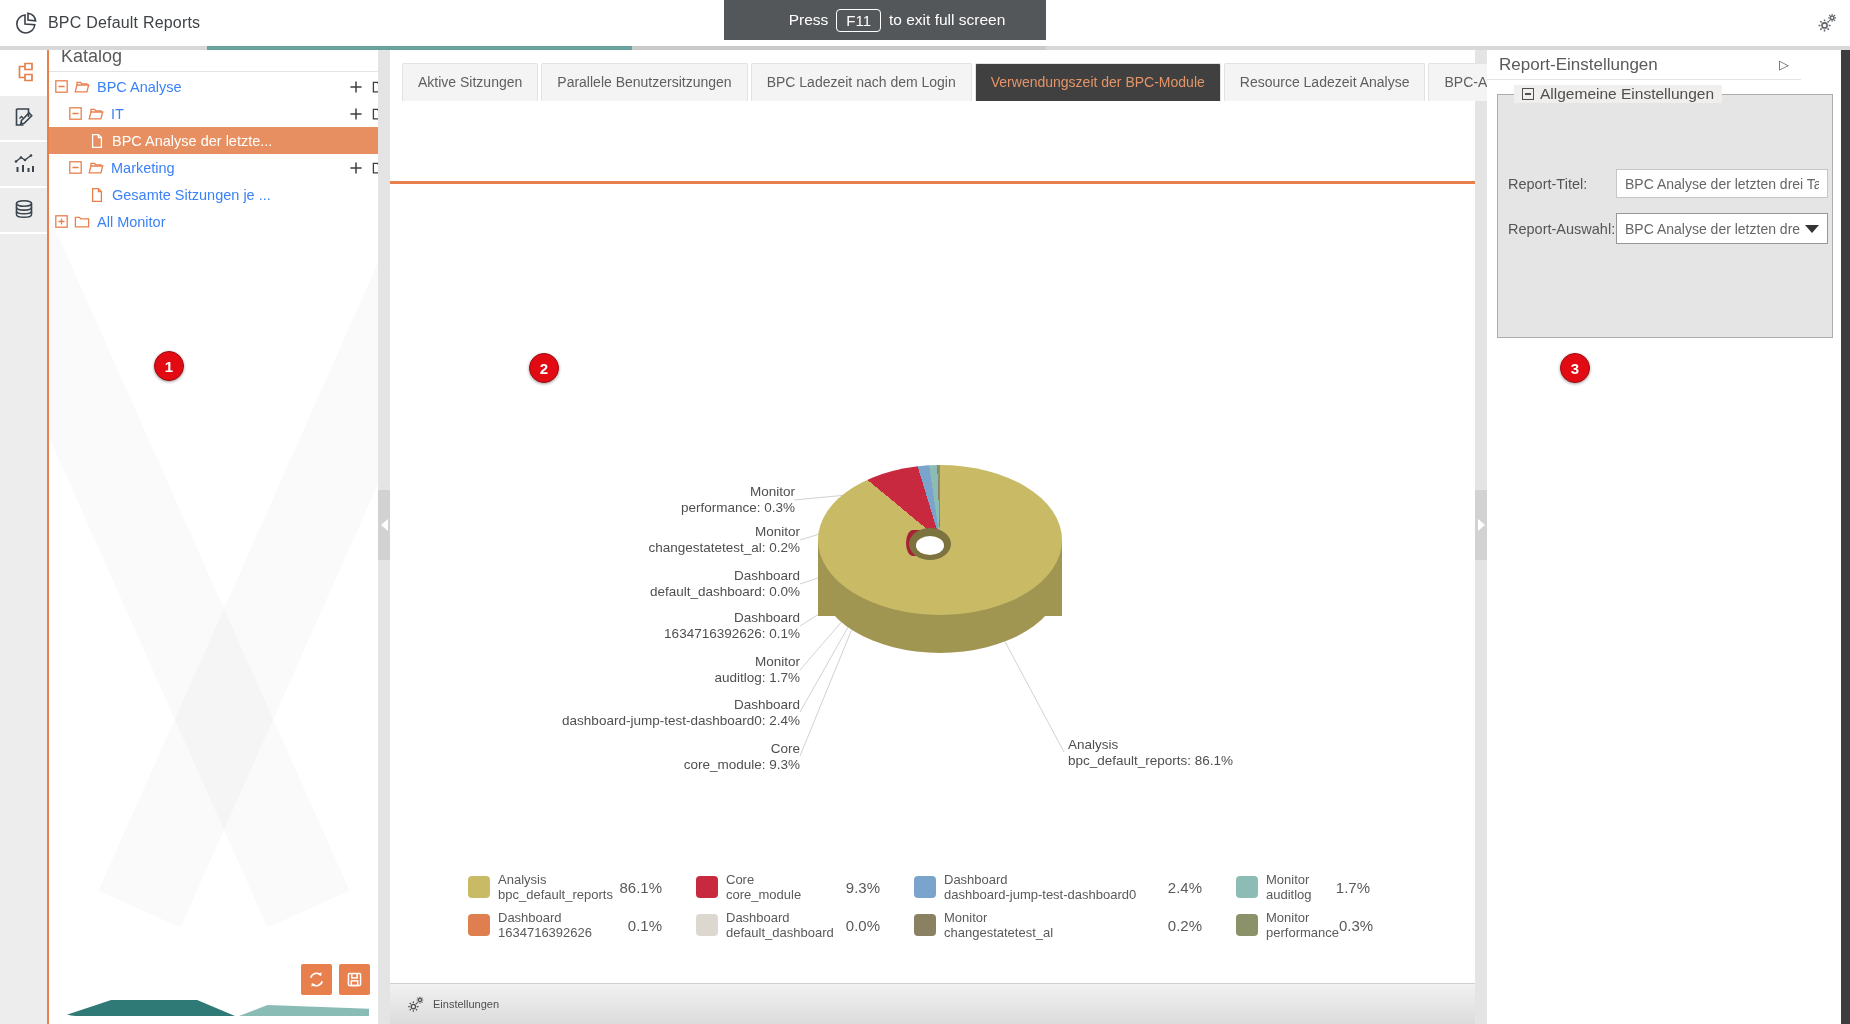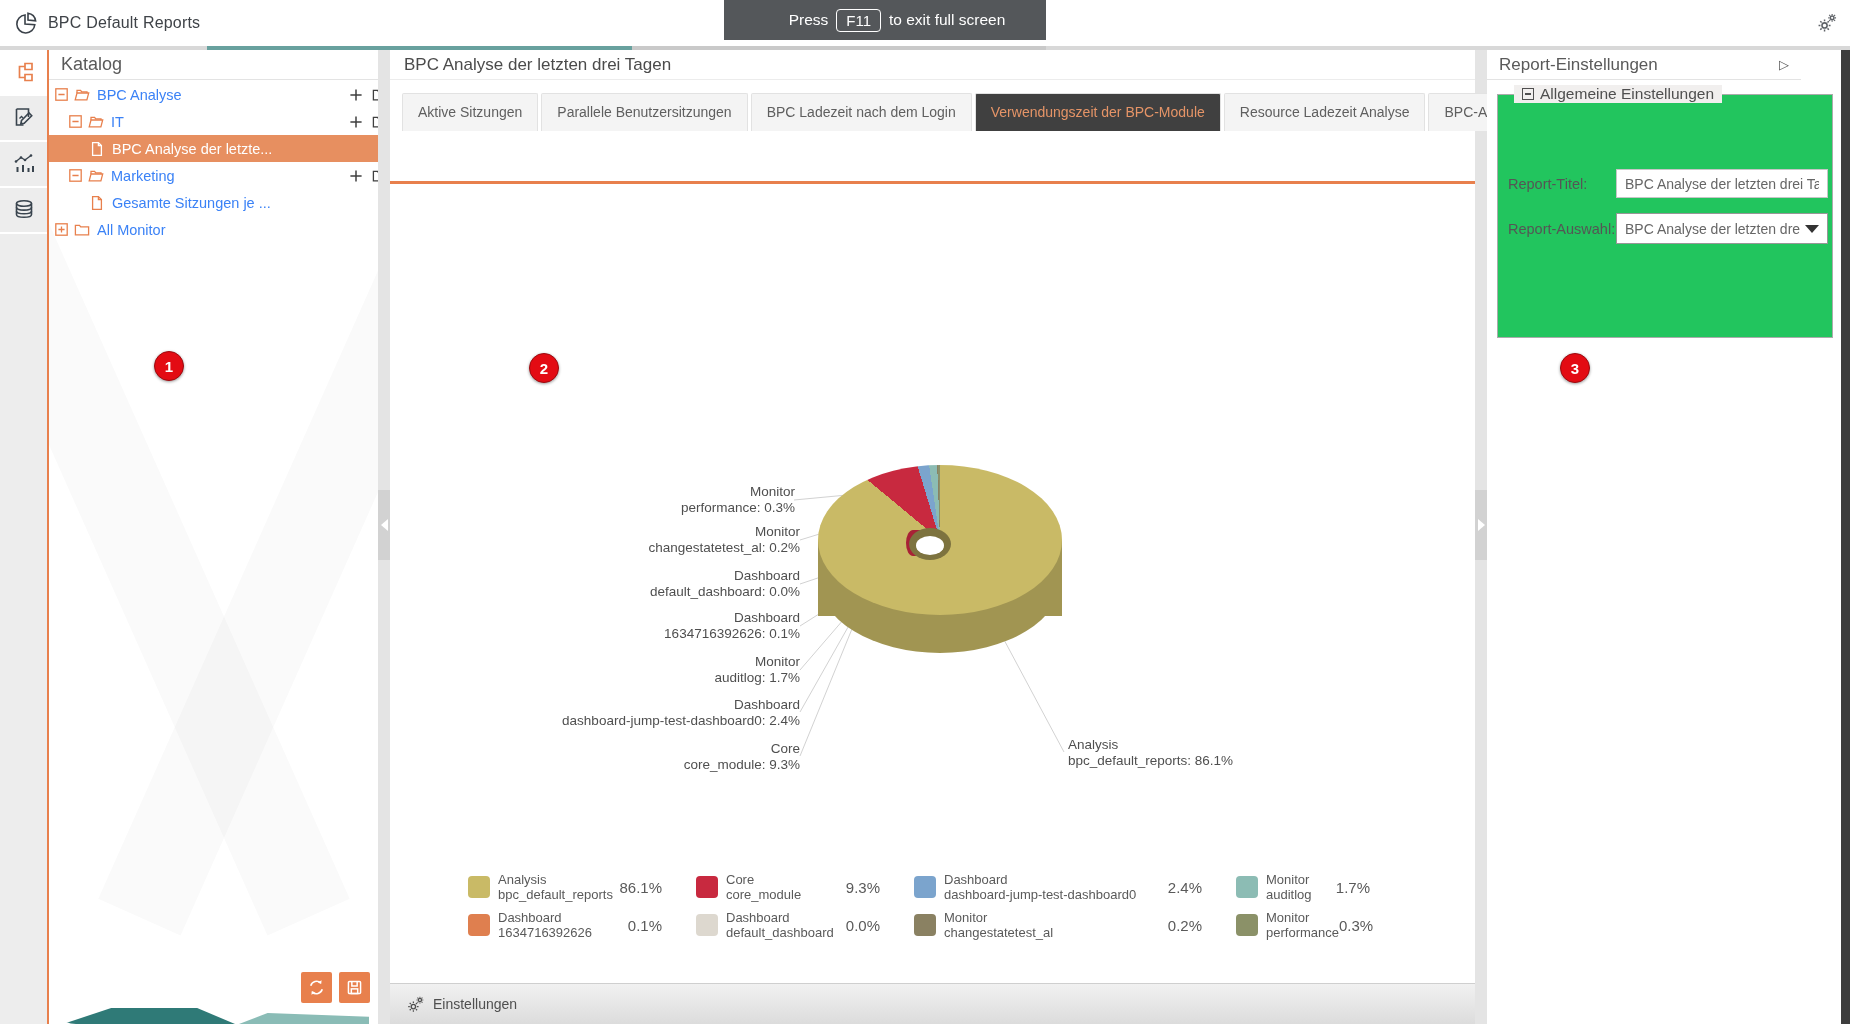--- a/index.html
+++ b/index.html
@@ -23,21 +23,21 @@
 
   
   .iconstrip { position:absolute; left:0; top:50px; width:47px; height:974px; background:#ededed; }
   .iconstrip .tile { width:47px; height:46px; display:flex; align-items:center; justify-content:center;
     color:#39444e; border-bottom:2px solid #fff; cursor:pointer; }
   .iconstrip .tile.active { background:#fff; color:#e8804d; }
   .iconstrip svg { width:24px; height:24px; }
   .accent-vline { position:absolute; left:47px; top:50px; width:2px; height:974px; background:#e8804d; z-index:5; }
 
   
-  .katalog { position:absolute; left:49px; top:50px; width:375px; height:974px; background:#fff; overflow:hidden;border-radius:27px; }
+  .katalog { position:absolute; left:49px; top:42px; width:375px; height:974px; background:#fff; overflow:hidden;border-radius:27px; }
   .panel-header { height:30px; display:flex; align-items:center; padding:0 12px; border-bottom:1px solid #e3e3e3;
     font-size:18px; color:#5a5a5a; }
   .panel-header .sp { flex:1; }
   .tri-btn { font-size:13px; color:#555; cursor:pointer; line-height:1; }
   .tree { padding-top:1px; }
   .trow { height:27px; display:flex; align-items:center; font-size:14.5px; color:#3b82f6; cursor:pointer; padding-right:8px; }
   .trow .exp { width:13px; height:13px; margin-right:6px; color:#e8804d; flex:0 0 auto; }
   .trow .exp svg, .trow .nico svg { display:block; width:100%; height:100%; }
   .trow .nico { width:16px; height:16px; margin-right:7px; color:#e8804d; flex:0 0 auto; }
   .trow .lbl { white-space:nowrap; overflow:hidden; }
@@ -93,27 +93,27 @@
   .legend { position:absolute; left:78px; top:688px; width:940px; display:flex; flex-direction:column; gap:8px; }
   .lg-row { display:flex; }
   .lg-item { display:flex; align-items:center; }
   .lg-item .lg-swatch { width:22px; height:22px; border-radius:4px; margin-right:8px; flex:0 0 auto; }
   .lg-item .lg-txt { font-size:13px; color:#5a5a5a; line-height:15px; }
   .lg-item .lg-pct { font-size:15px; color:#5a5a5a; margin-left:auto; padding-right:34px; }
   .lg-w1 { width:228px; } .lg-w2 { width:218px; } .lg-w3 { width:322px; } .lg-w4 { width:168px; }
 
   .settings-bar { position:absolute; left:0; bottom:0; width:1085px; height:41px;
     background:linear-gradient(#f1f1f1,#dcdcdc); border-top:1px solid #cfcfcf;
-    display:flex; align-items:center; padding-left:16px; font-size:14px; color:#4f4f4f; cursor:pointer; }
+    display:flex; align-items:center; padding-left:16px; font-size:11px; color:#4f4f4f; cursor:pointer; }
   .settings-bar svg { width:19px; height:19px; margin-right:8px; color:#4f4f4f; }
 
   
   .rpanel { position:absolute; left:1487px; top:50px; width:314px; height:974px; background:#fff; }
   .rpanel .panel-header { font-size:17px; }
-  .fieldset { position:relative; margin:14px 0 0 10px; width:336px; height:244px; background:#22c55e;
+  .fieldset { position:relative; margin:14px 0 0 10px; width:336px; height:244px; background:#e5e5e5;
     border:1px solid #ababab;text-decoration:underline; }
   .fieldset-legend { position:absolute; top:-10px; left:16px; background:#f1efee; padding:0 8px;
     display:flex; align-items:center; font-size:15.5px; color:#4f4f4f; }
   .minus-box { width:12px; height:12px; border:1.4px solid #4f4f4f; margin-right:6px; position:relative; }
   .minus-box::after { content:""; position:absolute; left:2px; right:2px; top:4px; height:1.5px; background:#4f4f4f; }
   .frow { position:absolute; left:10px; display:flex; align-items:center; width:320px; }
   .frow.f1 { top:74px;align-items:center; } .frow.f2 { top:118px; }
   .frow label { width:108px; font-size:14.5px; color:#555; flex:0 0 auto; }
   .frow input { width:214px; height:29px; border:1px solid #c6c6c6; background:#fff; padding:0 8px;
     font-size:14px; color:#666; font-family:"Liberation Sans",sans-serif; }
@@ -419,23 +419,20 @@
       <div class="tri-l"></div>
     </div>
   </div>
 <div class="vdiv r">
     <div class="grip">
       <div class="tri-r"></div>
     </div>
   </div>
 
 <div class="main">
-  <div class="main-title">
-    <span>BPC Analyse der letzten drei Tagen</span>
-  </div>
   <div class="tabs">
     <div class="tab">Aktive Sitzungen</div>
     <div class="tab">Parallele Benutzersitzungen</div>
     <div class="tab">BPC Ladezeit nach dem Login</div>
     <div class="tab active">Verwendungszeit der BPC-Module</div>
     <div class="tab">Resource Ladezeit Analyse</div>
     <div class="tab">BPC-Audit</div>
   </div>
   <div class="tabs-underline"></div>
 

